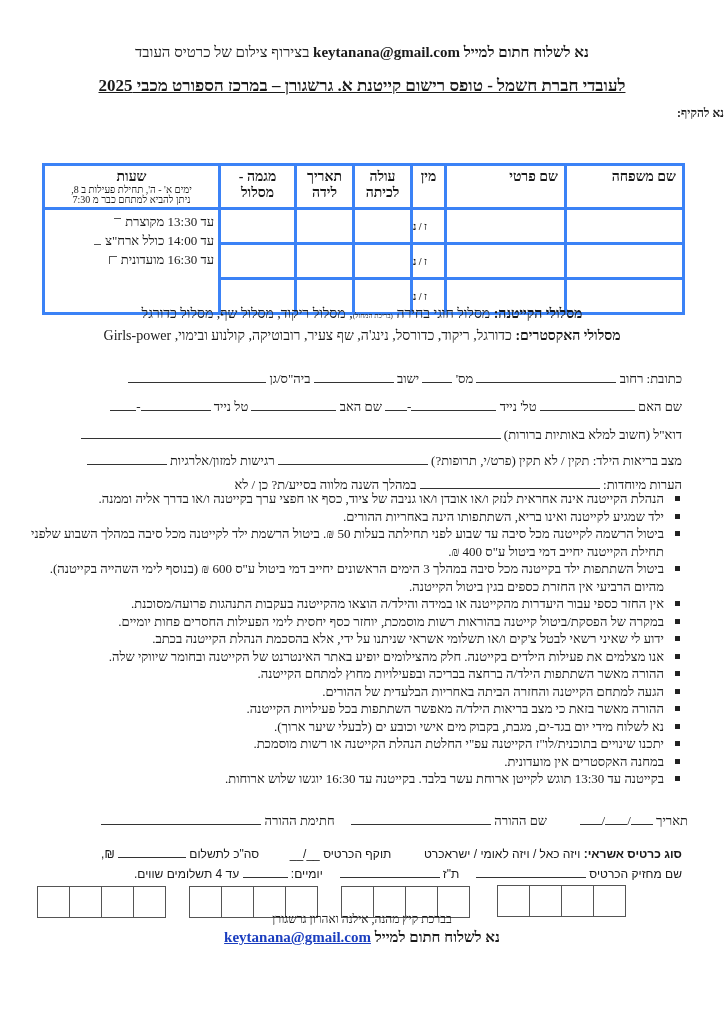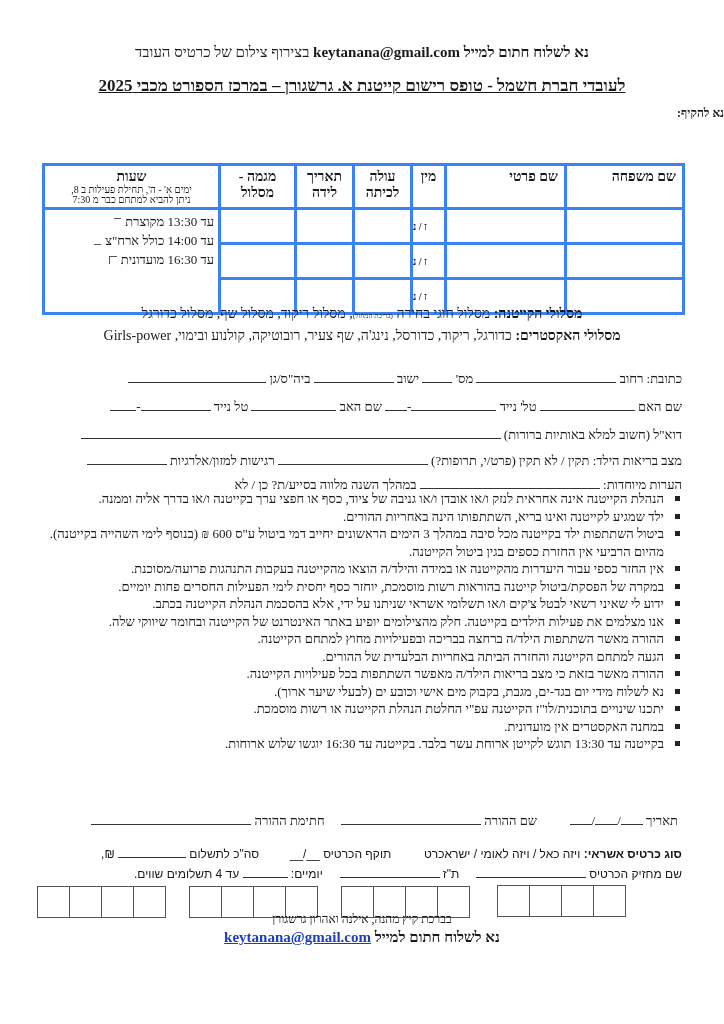--- a/index.html
+++ b/index.html
@@ -30,21 +30,21 @@
   .tracks small { font-size: 7px; }
 
   .form-lines { position: absolute; top: 370px; right: 42px; left: 42px; font-size: 13px; }
   .fline { position: absolute; right: 0; left: 0; height: 20px; white-space: nowrap; }
   .blank { display: inline-block; border-bottom: 1px solid #333; height: 12px; vertical-align: baseline; }
 
   ul.rules { position: absolute; top: 490px; right: 42px; left: 30px; margin: 0; padding: 0 18px 0 0; font-size: 13px; line-height: 17.5px; list-style: none; }
   ul.rules li { position: relative; }
   ul.rules li::before { content: ""; position: absolute; right: -16px; top: 6px; width: 5px; height: 5px; background: #222; }
 
-  .sig-row { position: absolute; top: 812px; right: 46px; left: 42px; height: 20px; font-size: 13px; white-space: nowrap; }
+  .sig-row { position: absolute; top: 812px; right: 36px; left: 42px; height: 20px; font-size: 13px; white-space: nowrap; }
   .cc-row { position: absolute; right: 42px; left: 42px; height: 18px; font-size: 12px; font-family: "Liberation Sans", "DejaVu Sans", sans-serif; white-space: nowrap; }
 
   .digit-groups { position: absolute; top: 886px; left: 38px; width: 580px; height: 34px; direction: ltr; }
   .dgroup { position: absolute; top: 0; display: flex; }
   .dbox { width: 31px; height: 30px; border: 1px solid #555; margin-left: -1px; }
 
   .footer-email { position: absolute; top: 929px; left: 0; right: 0; text-align: center; font-size: 15px; font-weight: bold; }
   .footer-email a { color: #1a3dbf; text-decoration: underline; }
   .footer-bless { position: absolute; top: 912px; left: 0; right: 0; text-align: center; font-size: 12px; }
 </style>
@@ -174,20 +174,21 @@
     <div class="fline" style="top:106px">
       <span>הערות מיוחדות:</span>
       <span class="blank" style="width:180px"></span>
       <span>במהלך השנה מלווה בסייע/ת?  כן / לא</span>
     </div>
   </div>
 
   <ul class="rules">
     <li>הנהלת הקייטנה אינה אחראית לנזק ו/או אובדן ו/או גניבה של ציוד, כסף או חפצי ערך בקייטנה ו/או בדרך אליה וממנה.</li>
     <li>ילד שמגיע לקייטנה ואינו בריא, השתתפותו הינה באחריות ההורים.</li>
+    <li>ביטול הרשמה לקייטנה מכל סיבה עד שבוע לפני תחילתה בעלות 50 ₪. ביטול הרשמת ילד לקייטנה מכל סיבה במהלך השבוע שלפני תחילת הקייטנה יחייב דמי ביטול ע"ס 400 ₪.</li>
     <li>ביטול השתתפות ילד בקייטנה מכל סיבה במהלך 3 הימים הראשונים יחייב דמי ביטול ע"ס 600 ₪ (בנוסף לימי השהייה בקייטנה). מהיום הרביעי אין החזרת כספים בגין ביטול הקייטנה.</li>
     <li>אין החזר כספי עבור היעדרות מהקייטנה או במידה והילד/ה הוצאו מהקייטנה בעקבות התנהגות פרועה/מסוכנת.</li>
     <li>במקרה של הפסקת/ביטול קייטנה בהוראות רשות מוסמכת, יוחזר כסף יחסית לימי הפעילות החסרים פחות יומיים.</li>
     <li>ידוע לי שאיני רשאי לבטל צ'קים ו/או תשלומי אשראי שניתנו על ידי, אלא בהסכמת הנהלת הקייטנה בכתב.</li>
     <li>אנו מצלמים את פעילות הילדים בקייטנה. חלק מהצילומים יופיע באתר האינטרנט של הקייטנה ובחומר שיווקי שלה.</li>
     <li>ההורה מאשר השתתפות הילד/ה ברחצה בבריכה ובפעילויות מחוץ למתחם הקייטנה.</li>
     <li>הגעה למתחם הקייטנה והחזרה הביתה באחריות הבלעדית של ההורים.</li>
     <li>ההורה מאשר בזאת כי מצב בריאות הילד/ה מאפשר השתתפות בכל פעילויות הקייטנה.</li>
     <li>נא לשלוח מידי יום בגד-ים, מגבת, בקבוק מים אישי וכובע ים (לבעלי שיער ארוך).</li>
     <li>יתכנו שינויים בתוכנית/לו"ז הקייטנה עפ"י החלטת הנהלת הקייטנה או רשות מוסמכת.</li>

